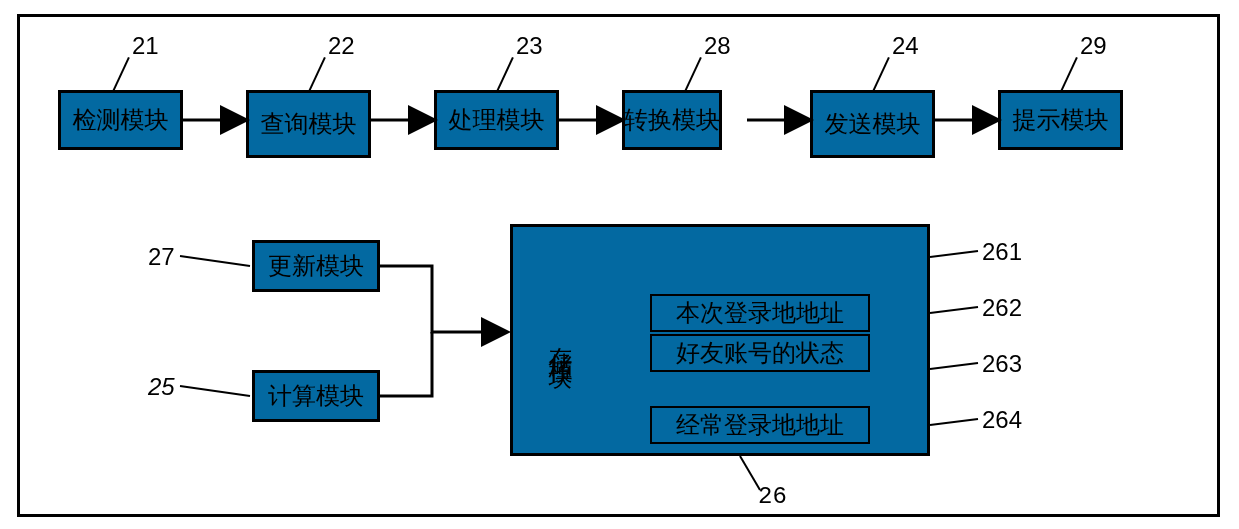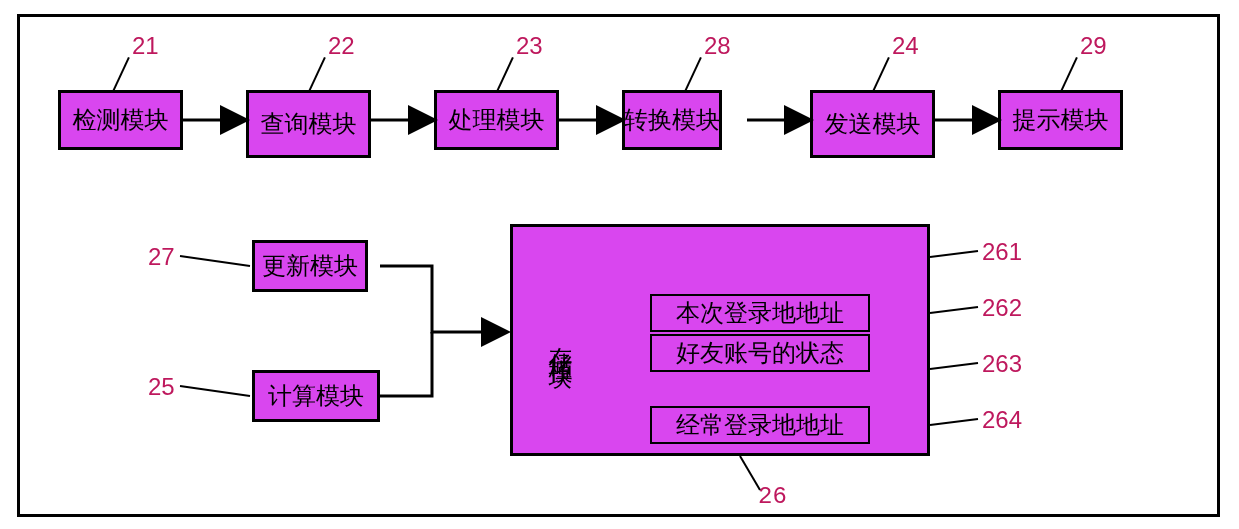--- a/index.html
+++ b/index.html
@@ -22,37 +22,37 @@
     border: 3px solid #000;
     box-sizing: border-box;
   }
   .box {
     position: absolute;
     border: 3px solid #000;
     box-sizing: border-box;
     display: flex;
     align-items: center;
     justify-content: center;
-    background: #d946ef;
+    background: #0369a1;
     font-family: "SimSun", "Songti SC", serif;
     font-size: 24px;
     line-height: 1.1;
     white-space: nowrap;
   }
   .box.thin { border-width: 2px; }
   .vlabel {
     writing-mode: vertical-rl;
     letter-spacing: 6px;
     font-size: 24px;
   }
   .label {
     position: absolute;
     font-family: "Arial", sans-serif;
     font-size: 24px;
-    color: #be185d;
+    color: #000000;
   }
   .leader {
     position: absolute;
     width: 2px;
     background: #000;
     transform-origin: top left;
   }
   svg.arrows {
     position: absolute;
     left: 0;
@@ -82,25 +82,25 @@
   <span class="label" style="left:892px;  top:32px;">24</span>
   <span class="label" style="left:1080px; top:32px;">29</span>
 
   <div class="leader" style="left:128px;  top:57px; height:38px; transform: rotate(25deg);"></div>
   <div class="leader" style="left:324px;  top:57px; height:38px; transform: rotate(25deg);"></div>
   <div class="leader" style="left:512px;  top:57px; height:38px; transform: rotate(25deg);"></div>
   <div class="leader" style="left:700px;  top:57px; height:38px; transform: rotate(25deg);"></div>
   <div class="leader" style="left:888px;  top:57px; height:38px; transform: rotate(25deg);"></div>
   <div class="leader" style="left:1076px; top:57px; height:38px; transform: rotate(25deg);"></div>
 
-  <div class="box" style="left:252px; top:240px; width:116px; height:52px;">更新模块</div>
+  <div class="box" style="left:252px; top:240px; width:128px; height:52px;">更新模块</div>
   <div class="box" style="left:252px; top:370px; width:128px; height:52px;">计算模块</div>
 
   <span class="label" style="left:148px; top:243px;">27</span>
-  <span class="label" style="left:148px; top:373px;">25</span>
+  <span class="label" style="left:148px; top:373px;font-style:italic;">25</span>
 
   <div class="box" style="left:510px; top:224px; width:420px; height:232px; justify-content:flex-start;">
     <span class="vlabel" style="margin-left:34px;">存储模块</span>
   </div>
 
   <div class="box thin" style="left:650px; top:294px; width:220px; height:38px;">本次登录地地址</div>
   <div class="box thin" style="left:650px; top:334px; width:220px; height:38px;text-align:center;">好友账号的状态</div>
   <div class="box thin" style="left:650px; top:406px; width:220px; height:38px;">经常登录地地址</div>
 
   <span class="label" style="left:982px; top:238px;">261</span>

